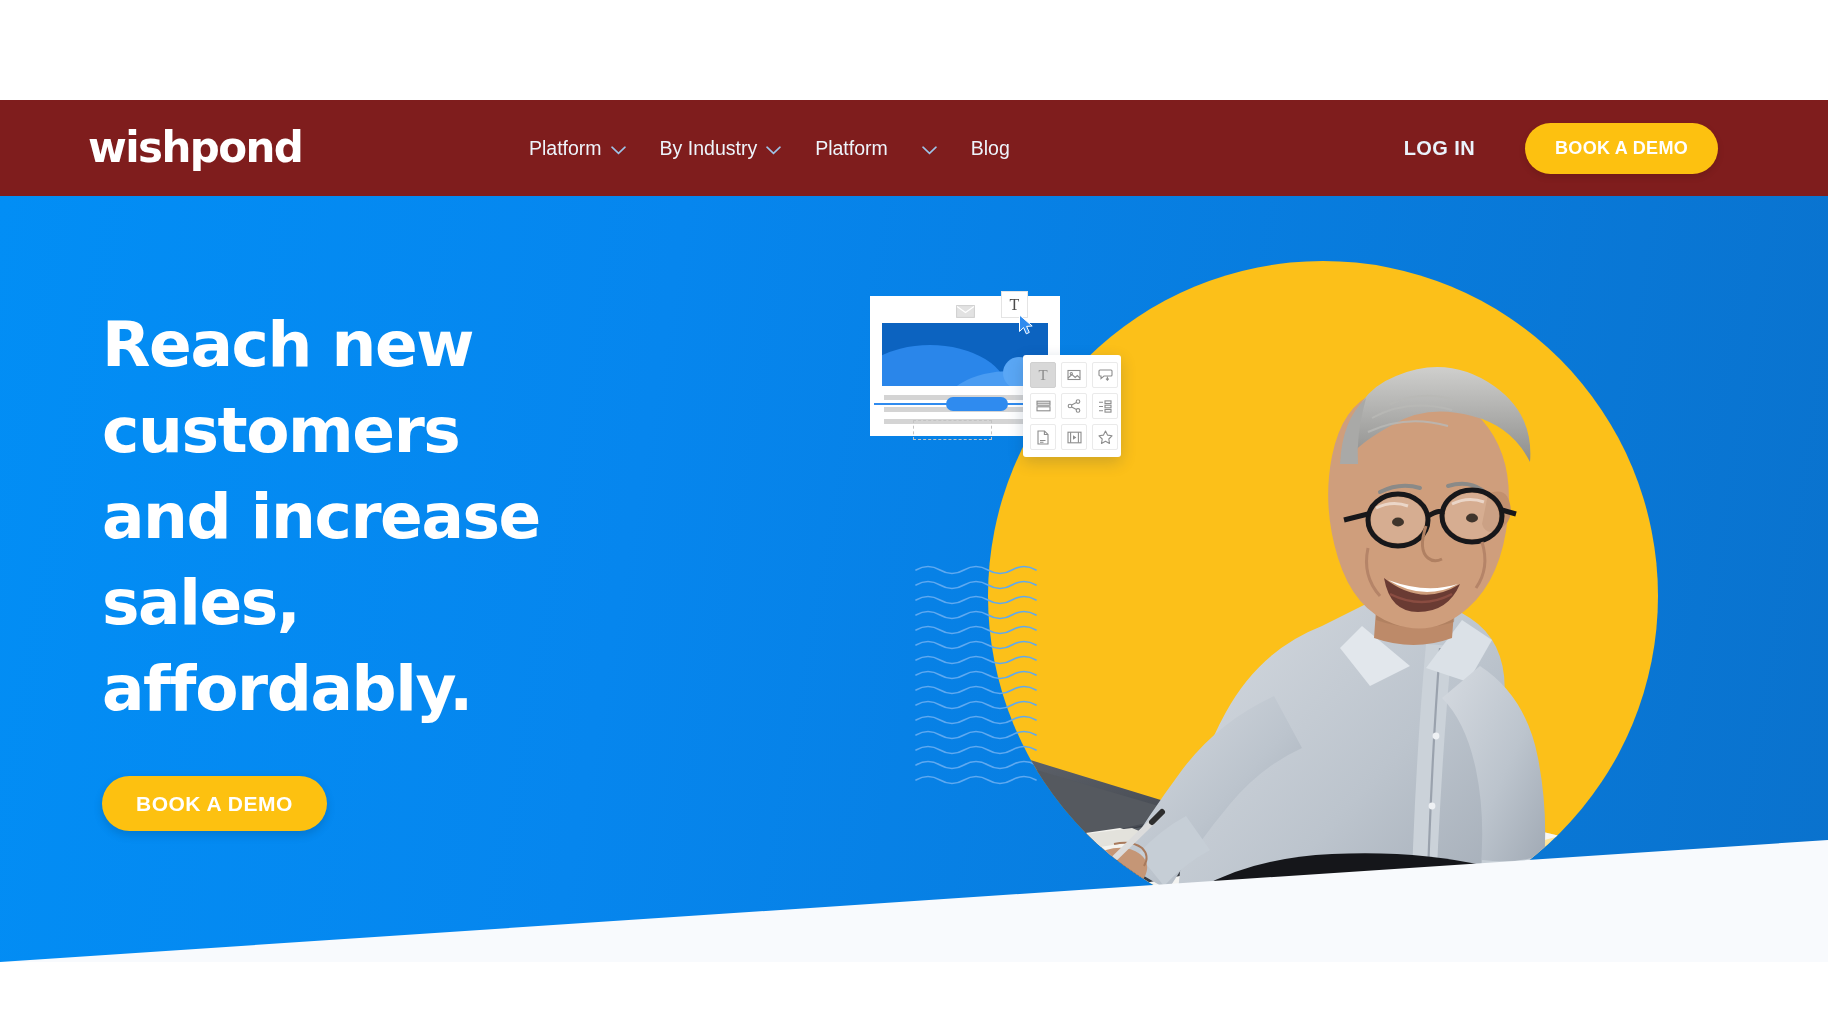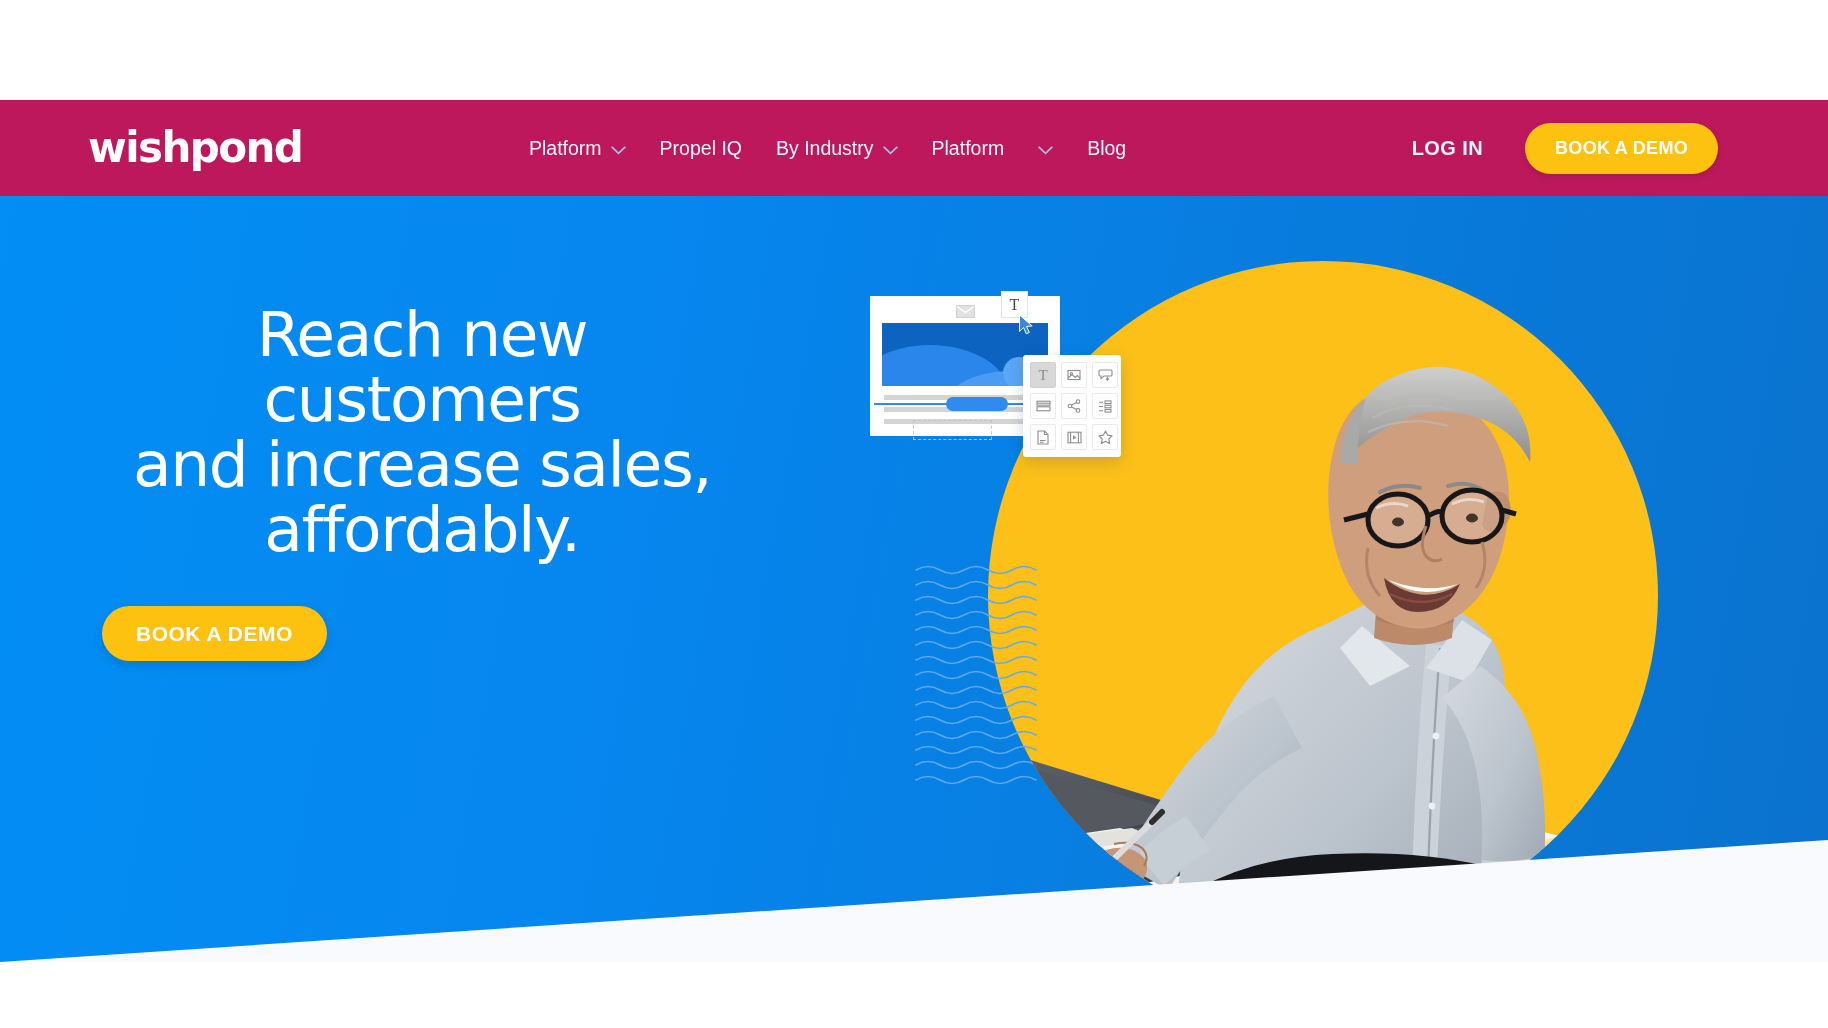--- a/index.html
+++ b/index.html
@@ -25,21 +25,21 @@
     left: 0; top: 0;
     width: 1828px; height: 100px;
     background: #ffffff;
   }
 
   
   .header {
     position: absolute;
     left: 0; top: 100px;
     width: 1828px; height: 96px;
-    background: #be185d;
+    background: #7f1d1d;
     z-index: 40;
     display: flex;
     align-items: center;
   }
 
   .logo {
     position: absolute;
     left: 88px;
     top: 22px;
     color: #ffffff;
@@ -82,21 +82,21 @@
   }
   .chev svg { display: block; }
 
   .actions {
     position: absolute;
     right: 110px;
     top: 0;
     height: 96px;
     display: flex;
     align-items: center;
-    gap: 0;
+    gap: 8px;
   }
   .login {
     color: #eaf2fb;
     font-size: 20px;
     font-weight: bold;
     letter-spacing: 0.4px;
     padding: 0 42px 0 0;
     cursor: pointer;
     white-space: nowrap;
   }
@@ -138,26 +138,25 @@
   .hero-copy {
     position: absolute;
     left: 102px;
     top: 106px;
     width: 640px;
     z-index: 20;
   }
   .headline {
     color: #ffffff;
     font-size: 63px;
-    line-height: 65px;
-    font-weight: normal;
+    line-height: 86px;
+    font-weight: bold;
     letter-spacing: -1.4px;
     font-family: "DejaVu Sans", sans-serif;
     white-space: pre-line;
-    text-align: center;
   }
   .subhead {
     margin-top: 44px;
     color: #ffffff;
     font-size: 22.5px;
     line-height: 38px;
     font-weight: 400;
     width: 600px;
   }
   .btn-demo-hero {
@@ -324,23 +323,20 @@
 
       <div class="nav-item">
         <span class="nav-label">Platform</span>
         <span class="chev">
           <svg width="15" height="9" viewBox="0 0 15 9">
               <path d="M1 1.2 L7.5 7.3 L14 1.2" fill="none" stroke="#9ec4e8" stroke-width="1.6" stroke-linecap="round"></path>
             </svg>
         </span>
       </div>
 
-      <div class="nav-item">
-        <span class="nav-label">Propel IQ</span>
-      </div>
 
       <div class="nav-item">
         <span class="nav-label">By Industry</span>
         <span class="chev">
           <svg width="15" height="9" viewBox="0 0 15 9">
               <path d="M1 1.2 L7.5 7.3 L14 1.2" fill="none" stroke="#9ec4e8" stroke-width="1.6" stroke-linecap="round"></path>
             </svg>
         </span>
       </div>
 

